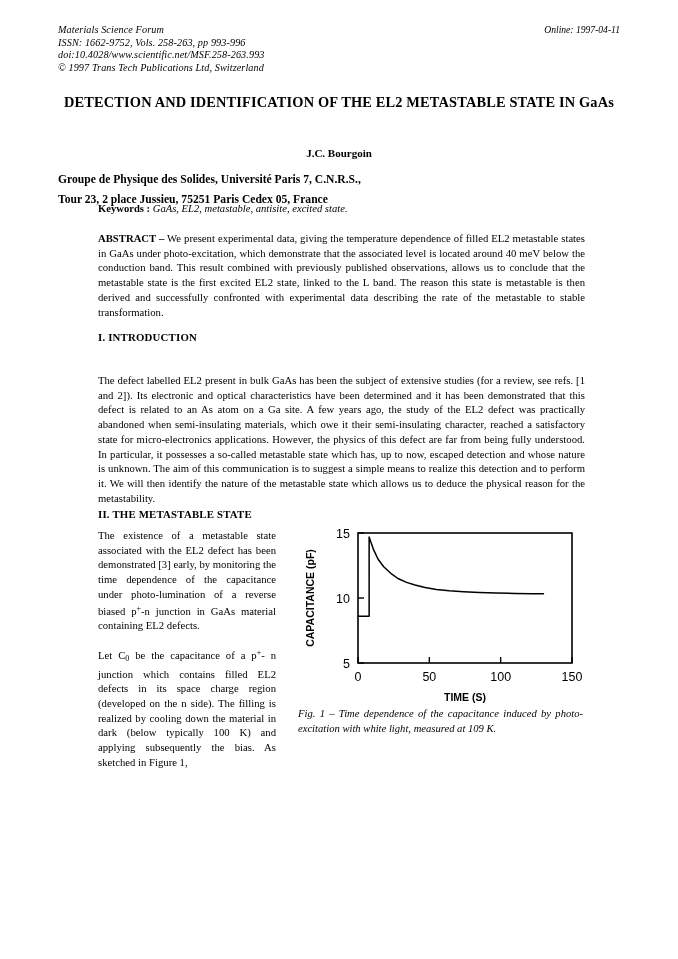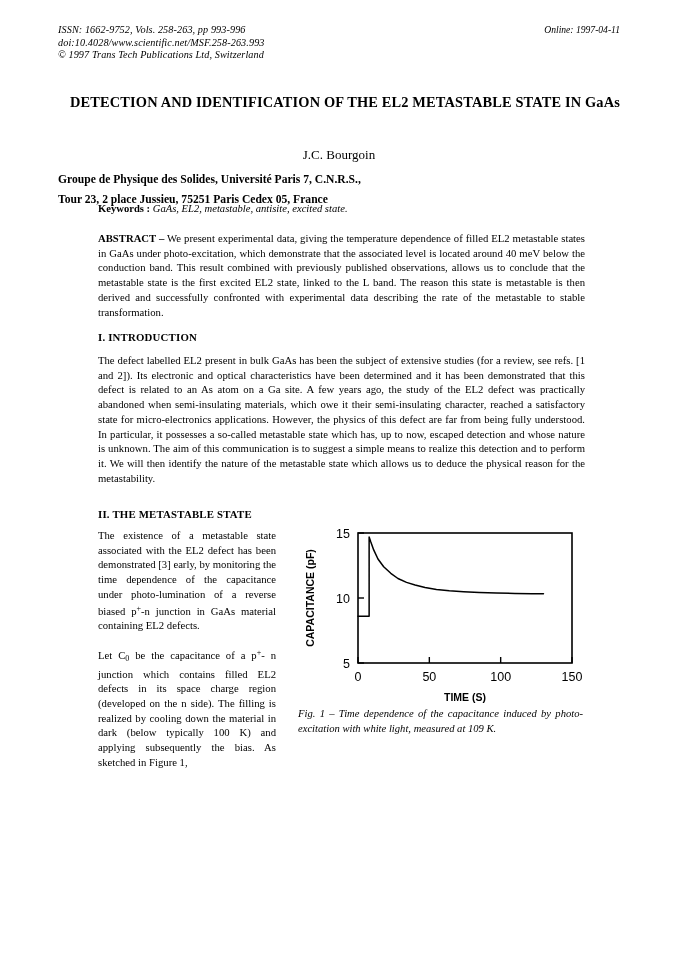--- a/index.html
+++ b/index.html
@@ -45,34 +45,34 @@
     line-height: 12.6px;
   }
   .masthead:after { content: ""; display: block; clear: both; }
 
   
   .title {
     position: absolute;
     left: 58px;
     top: 93px;
     width: 562px;
-    text-align: right;
+    text-align: center;
     font-weight: bold;
     font-size: 14.4px;
     line-height: 18.5px;
     letter-spacing: 0.15px;
   }
   .author {
     position: absolute;
     left: 58px;
     top: 147px;
     width: 562px;
     text-align: center;
-    font-weight: normal;
-    font-size: 13px;
+    font-weight: bold;
+    font-size: 11px;
   }
   .affiliation {
     position: absolute;
     left: 58px;
     top: 170px;
     width: 562px;
     text-align: left;
     font-weight: bold;
     font-size: 11.6px;
     line-height: 20px;
@@ -109,20 +109,21 @@
     letter-spacing: 0.2px;
   }
   #sec1 { top: 331px; }
   #sec2 { top: 508px; }
 
   .para {
     position: absolute;
     font-size: 10.7px;
     line-height: 14.7px;
     text-align: justify;
+    margin-top: 20px;
   }
   #intro-para {
     left: 98px;
     top: 353px;
     width: 487px;
   }
 
   
   .col-left {
     position: absolute;
@@ -159,20 +160,21 @@
   }
 </style>
 </head>
 <body>
 
 <div class="page">
 
   <div class="masthead">
     <div class="masthead-right">Online: 1997-04-11</div>
     <div class="masthead-left">
+      <div>Materials Science Forum</div>
       <div>ISSN: 1662-9752, Vols. 258-263, pp 993-996</div>
       <div>doi:10.4028/www.scientific.net/MSF.258-263.993</div>
       <div>© 1997 Trans Tech Publications Ltd, Switzerland</div>
     </div>
   </div>
 
   <div class="title">DETECTION AND IDENTIFICATION OF THE EL2 METASTABLE STATE IN GaAs</div>
   <div class="author">J.C. Bourgoin</div>
   <div class="affiliation">
     <div>Groupe de Physique des Solides, Université Paris 7, C.N.R.S.,</div>

